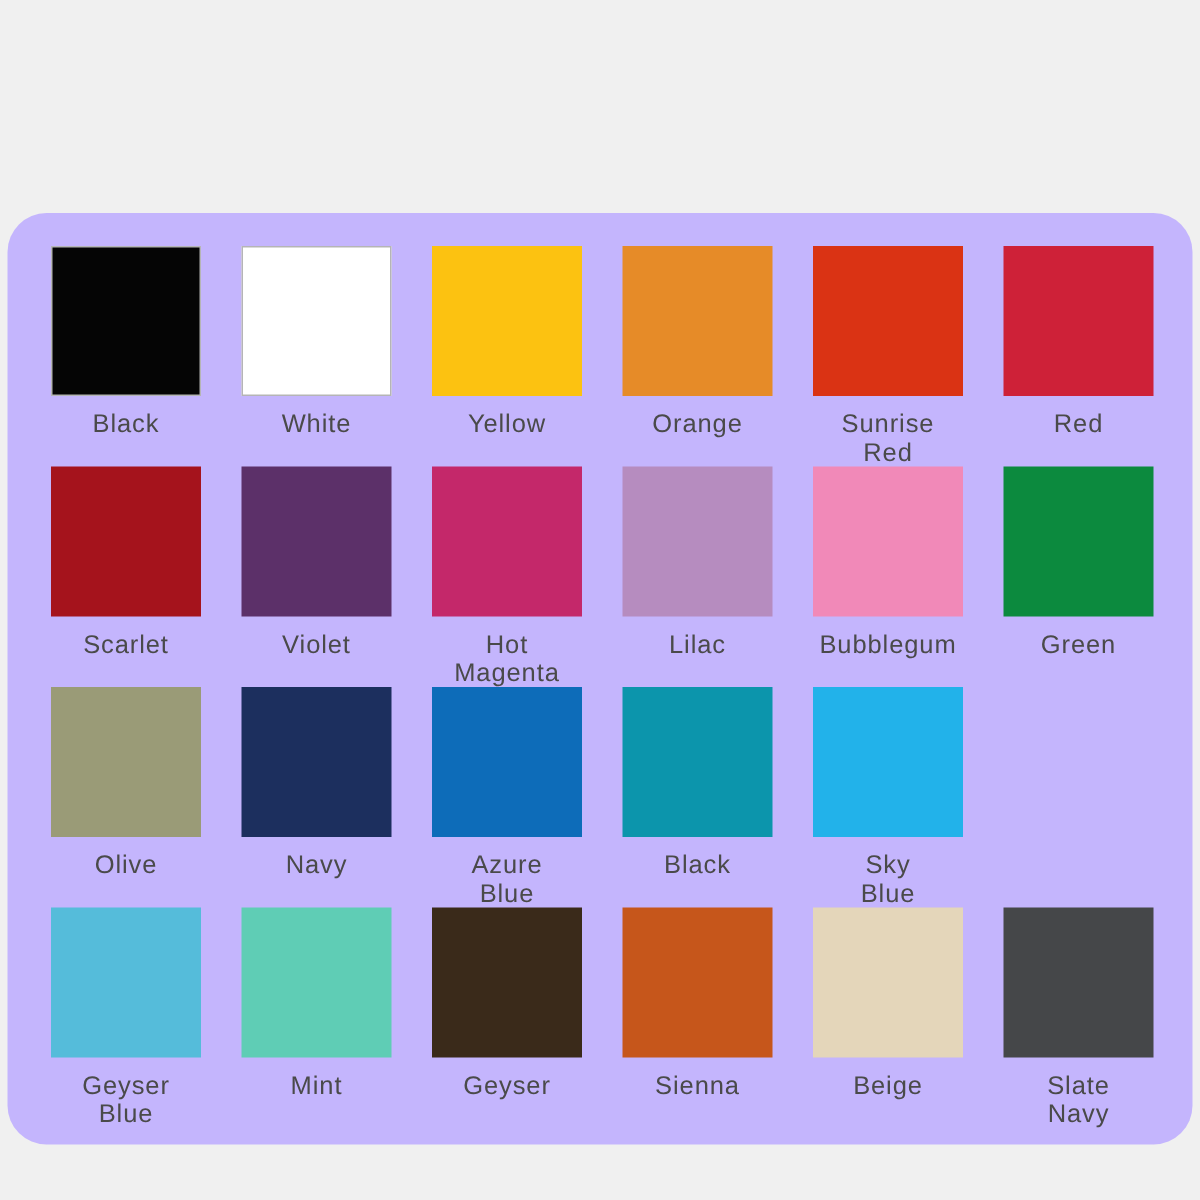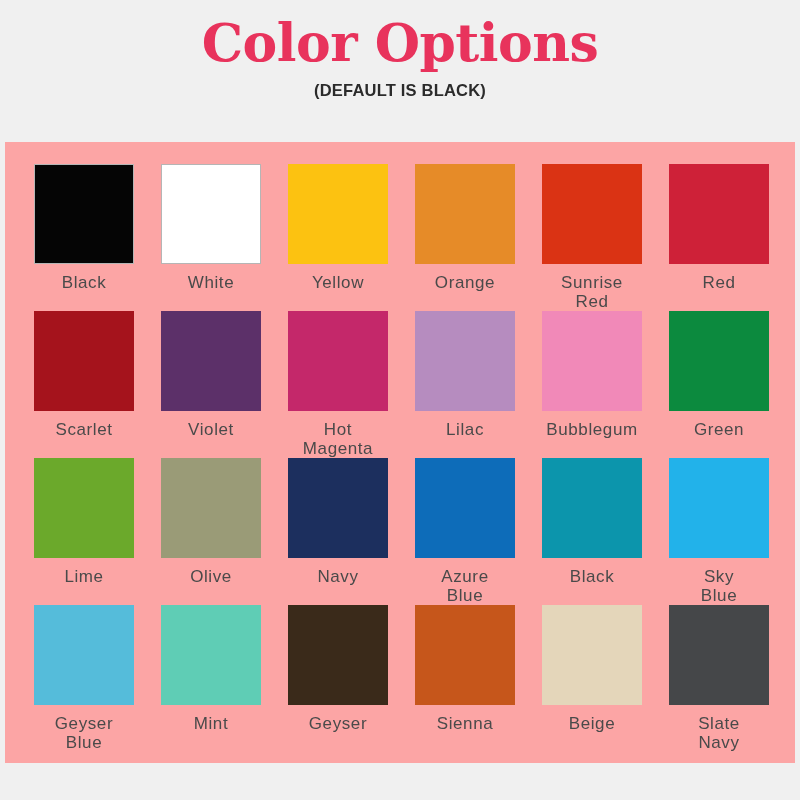--- a/index.html
+++ b/index.html
@@ -46,22 +46,23 @@
     font-weight: 700;
     letter-spacing: 0.2px;
     color: #2b2b2b;
   }
   .card {
     position: absolute;
     top: 142px;
     left: 5px;
     width: 790px;
     height: 621px;
-    background: #fca5a5;
-    box-sizing: border-box;
+    background: #c4b5fd;
+    box-sizing: border-box;
+    border-radius: 26px;
   }
   .grid {
     position: absolute;
     top: 0;
     left: 0;
     width: 790px;
     padding: 22px 0 0 0;
     box-sizing: border-box;
   }
   .row {
@@ -98,24 +99,20 @@
     text-align: center;
     line-height: 1.12;
     white-space: pre-line;
   }
 </style>
 </head>
 <body>
 
 <div class="page">
 
-  <div class="header">
-    <h1 class="title">Color Options</h1>
-    <p class="subtitle">(DEFAULT IS BLACK)</p>
-  </div>
 
   <div class="card">
     <div class="grid" id="swatch-grid">
         <div class="row">
           <div class="cell">
             <div class="swatch bordered" title="#050505" style="background: rgb(5, 5, 5);"></div>
             <div class="label">Black</div>
           </div>
           <div class="cell">
             <div class="swatch bordered" title="#ffffff" style="background: rgb(255, 255, 255);"></div>
@@ -161,24 +158,20 @@
             <div class="swatch" title="#f189b8" style="background: rgb(241, 137, 184);"></div>
             <div class="label">Bubblegum</div>
           </div>
           <div class="cell">
             <div class="swatch" title="#0c8a3e" style="background: rgb(12, 138, 62);"></div>
             <div class="label">Green</div>
           </div>
         </div>
         <div class="row">
           <div class="cell">
-            <div class="swatch" title="#6ba92b" style="background: rgb(107, 169, 43);"></div>
-            <div class="label">Lime</div>
-          </div>
-          <div class="cell">
             <div class="swatch" title="#9a9b77" style="background: rgb(154, 155, 119);"></div>
             <div class="label">Olive</div>
           </div>
           <div class="cell">
             <div class="swatch" title="#1c2f5e" style="background: rgb(28, 47, 94);"></div>
             <div class="label">Navy</div>
           </div>
           <div class="cell">
             <div class="swatch" title="#0d6cb9" style="background: rgb(13, 108, 185);"></div>
             <div class="label">Azure

